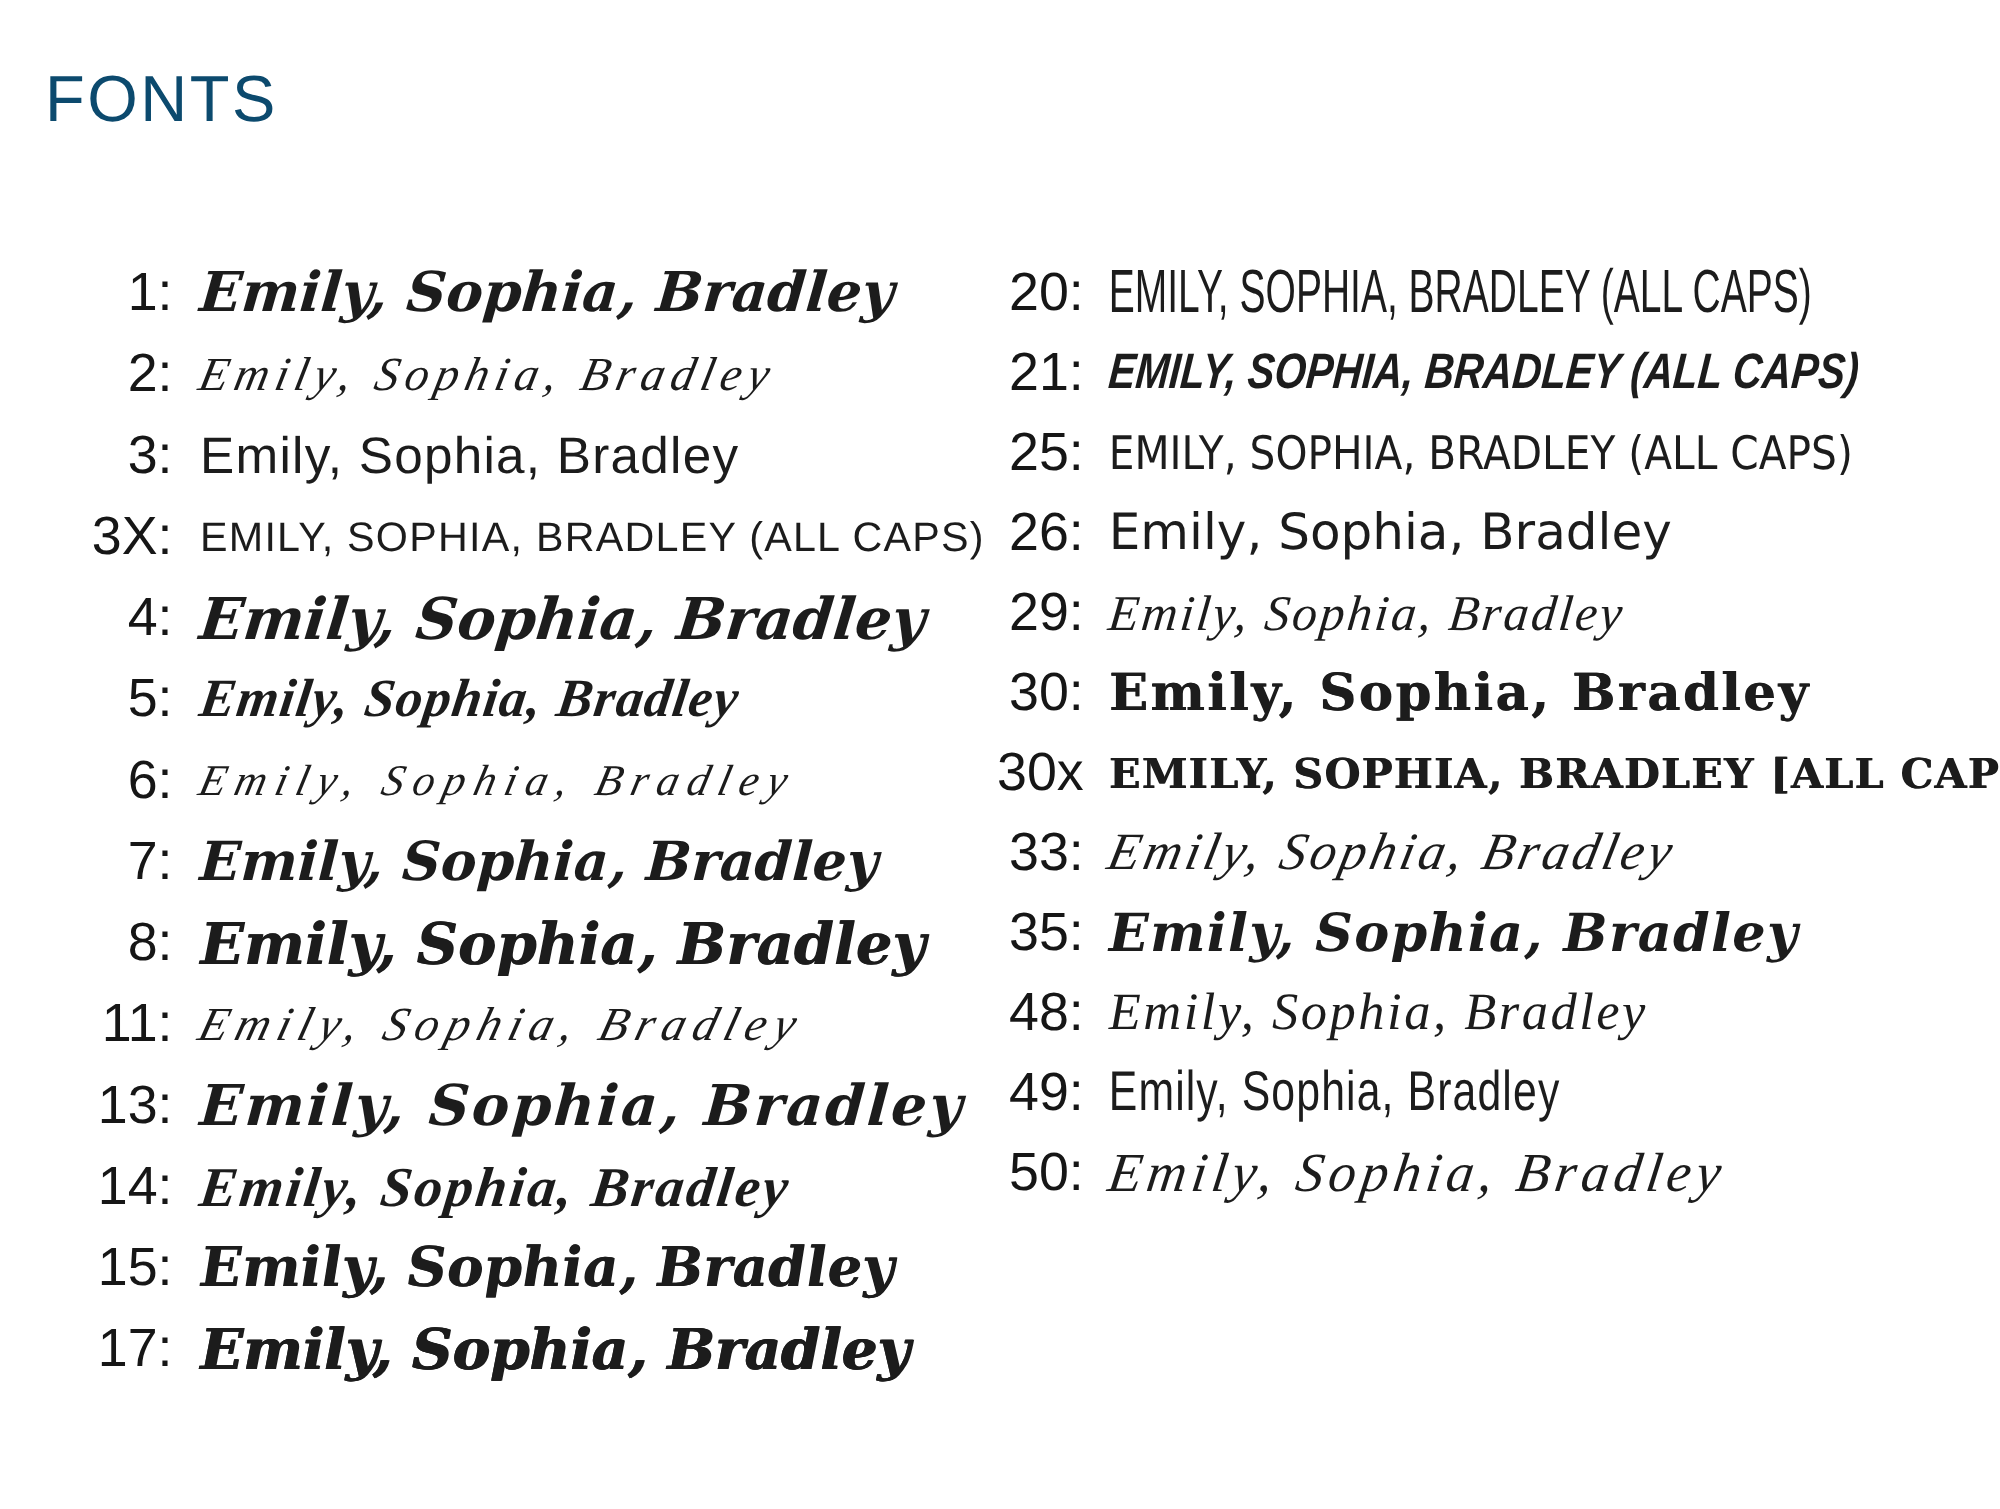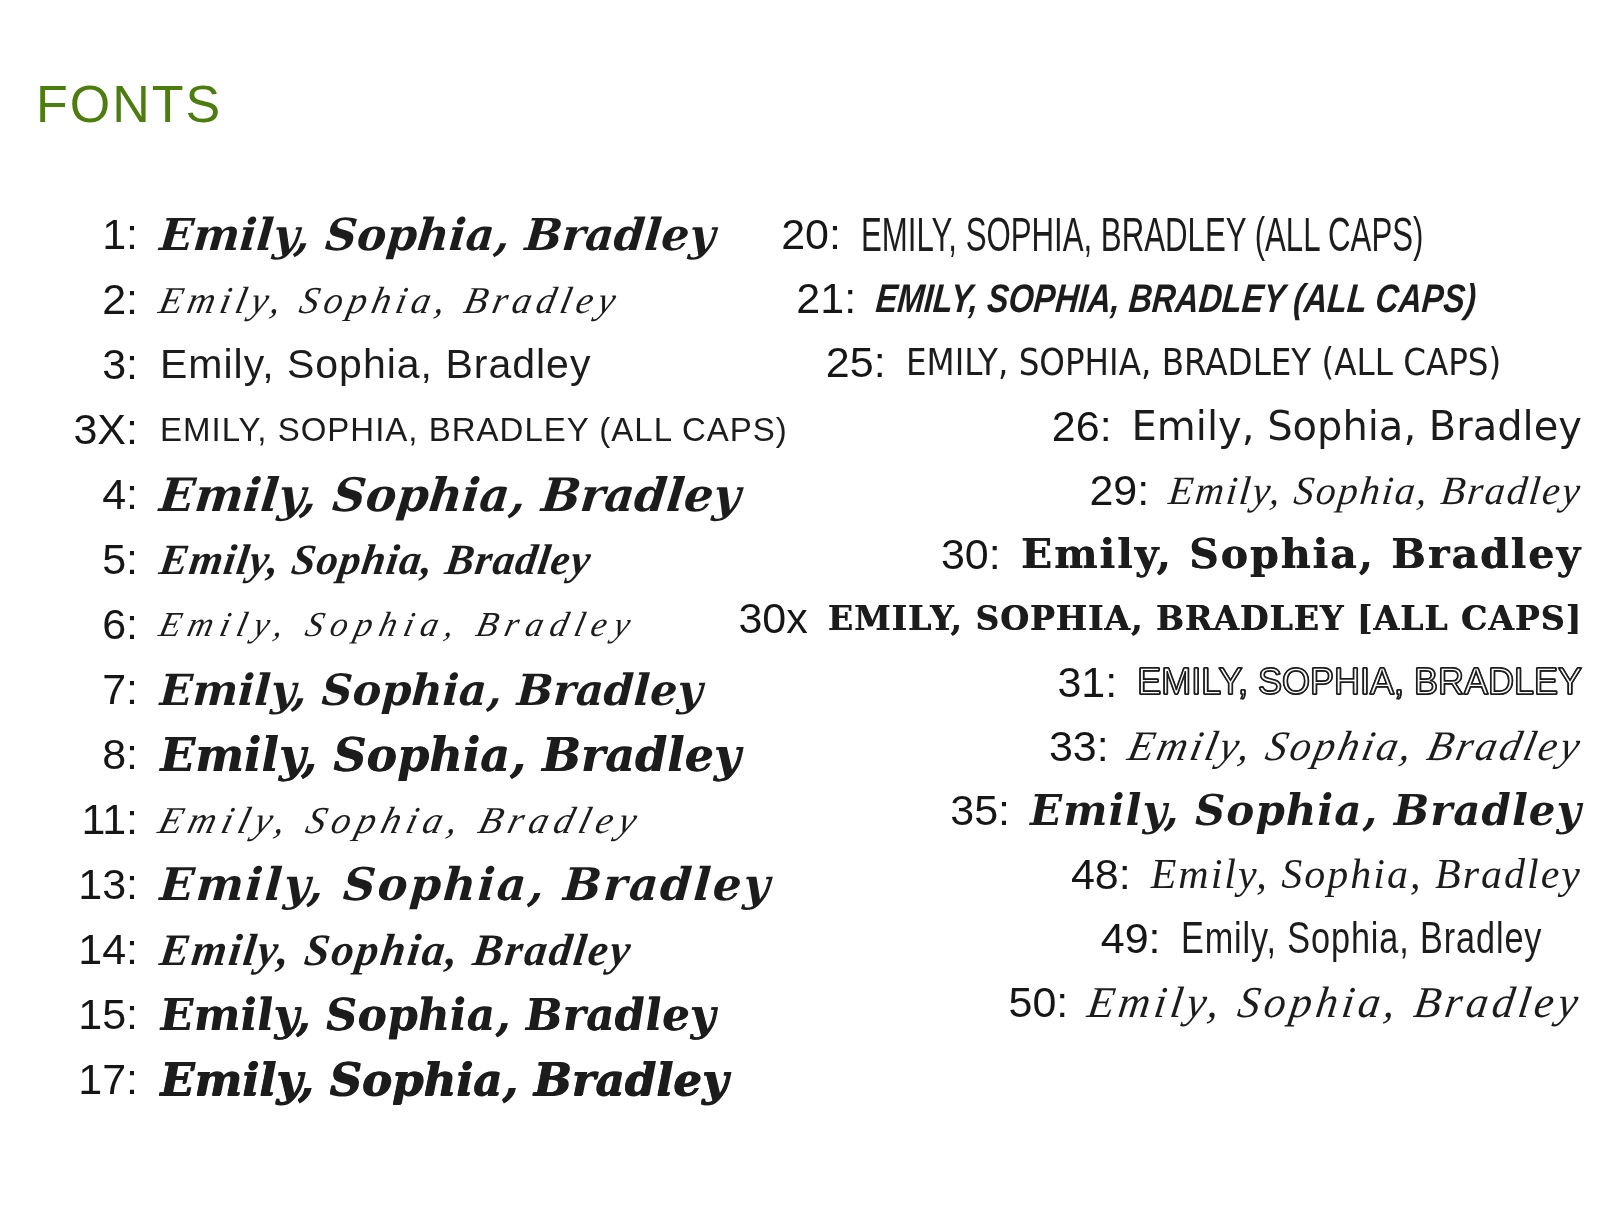--- a/index.html
+++ b/index.html
@@ -11,38 +11,38 @@
     width: 1600px;
     height: 1207px;
     position: relative;
     overflow: hidden;
     font-family: "Liberation Sans", sans-serif;
     color: #1c1c1c;
   }
   .page-title {
     position: absolute;
     left: 36px;
-    top: 74px;
+    top: 50px;
     margin: 0;
     font: 400 52px "Liberation Sans", sans-serif;
     letter-spacing: 2px;
-    color: #4d7c0f;
+    color: #0c4a6e;
   }
   .col {
     position: absolute;
     top: 202px;
   }
   .col-left  { left: 38px;  width: 720px; }
   .col-right { left: 772px; width: 810px; }
   .row {
     display: flex;
     align-items: center;
   }
   .col-left  .row { height: 65px; }
-  .col-right .row { height: 64px; justify-content: flex-end; }
+  .col-right .row { height: 64px; }
   .num {
     flex: 0 0 auto;
     width: 100px;
     text-align: right;
     font: 400 43px "Liberation Sans", sans-serif;
     color: #161616;
     margin-right: 22px;
     white-space: nowrap;
   }
   .col-right .num { width: 95px; margin-right: 20px; }
@@ -171,24 +171,20 @@
       </div>
       <div class="row">
         <span class="num">30:</span>
         <span class="sample fs-groovy-bold">Emily, Sophia, Bradley</span>
       </div>
       <div class="row">
         <span class="num">30x</span>
         <span class="sample fs-groovy-bold-caps">EMILY, SOPHIA, BRADLEY [ALL CAPS]</span>
       </div>
       <div class="row">
-        <span class="num">31:</span>
-        <span class="sample fs-outline-caps">EMILY, SOPHIA, BRADLEY</span>
-      </div>
-      <div class="row">
         <span class="num">33:</span>
         <span class="sample fs-flowing-script">Emily, Sophia, Bradley</span>
       </div>
       <div class="row">
         <span class="num">35:</span>
         <span class="sample fs-bold-ornate-script">Emily, Sophia, Bradley</span>
       </div>
       <div class="row">
         <span class="num">48:</span>
         <span class="sample fs-quirky-handwriting">Emily, Sophia, Bradley</span>

